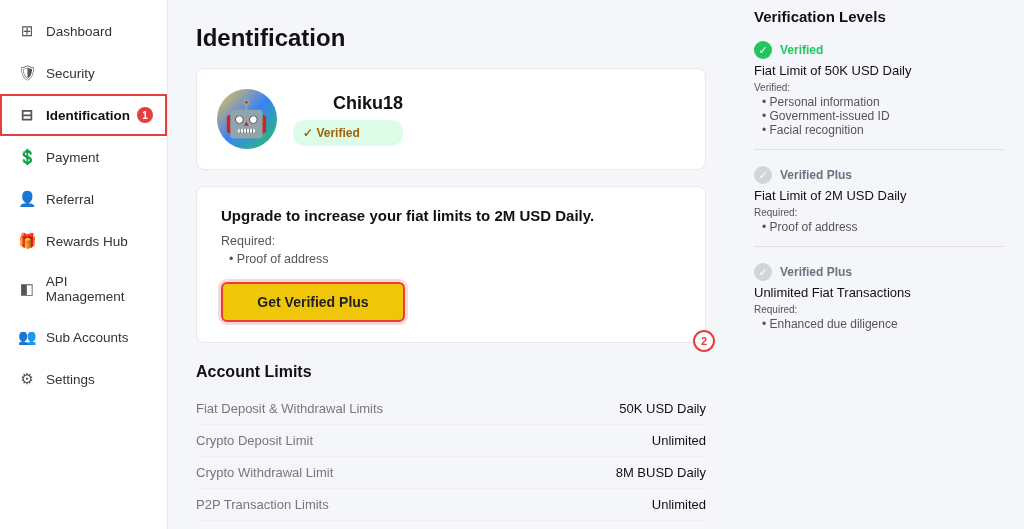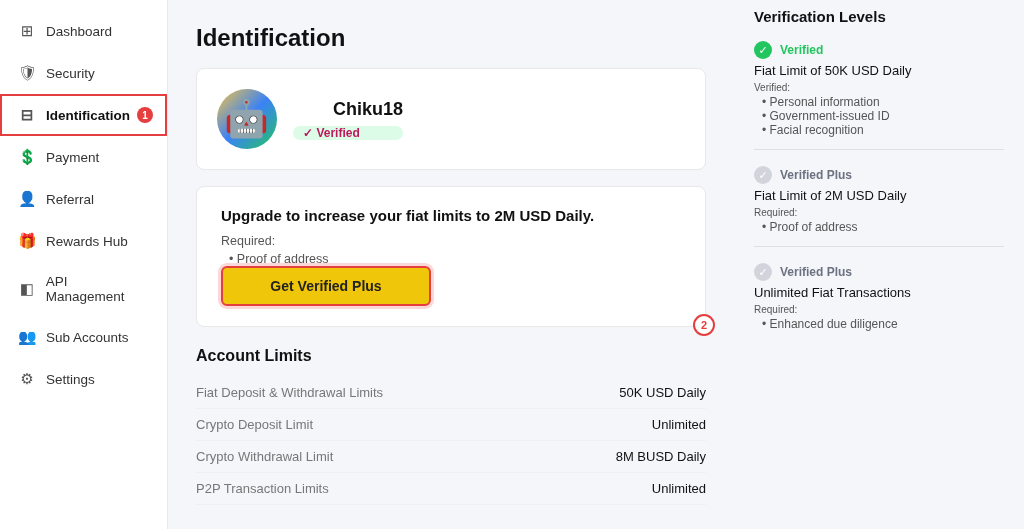--- a/index.html
+++ b/index.html
@@ -85,23 +85,23 @@
     .avatar-emoji {
       font-size: 36px;
     }
     .profile-info { display: flex; flex-direction: column; gap: 6px; }
     .profile-name { font-size: 18px; font-weight: 700; color: #111; margin-left: 40px; }
     .verified-badge {
       display: inline-flex;
       align-items: center;
       gap: 4px;
       background: #dcfce7;
-      color: #be185d;
+      color: #a16207;
       border-radius: 12px;
-      padding: 0 10px;
+      padding: 6px 10px;
       font-size: 12px;
       font-weight: 600;
     }
 
     
     .upgrade-box {
       background: #fff;
       border: 1px solid #e8e8e8;
       border-radius: 8px;
       padding: 20px 24px;
@@ -117,22 +117,23 @@
       font-size: 12.5px;
       color: #555;
       margin-bottom: 4px;
     }
     .upgrade-req-item {
       font-size: 12.5px;
       color: #555;
       padding-left: 8px;
     }
     .get-verified-btn {
+      margin-top: 16px;
       display: block;
-      width: 210px;
+      width: 184px;
       background: #f0c60a;
       color: #222;
       font-weight: 700;
       font-size: 14px;
       border: 2px solid #e53e3e;
       border-radius: 6px;
       padding: 10px 0;
       text-align: center;
       cursor: pointer;
       outline: none;

